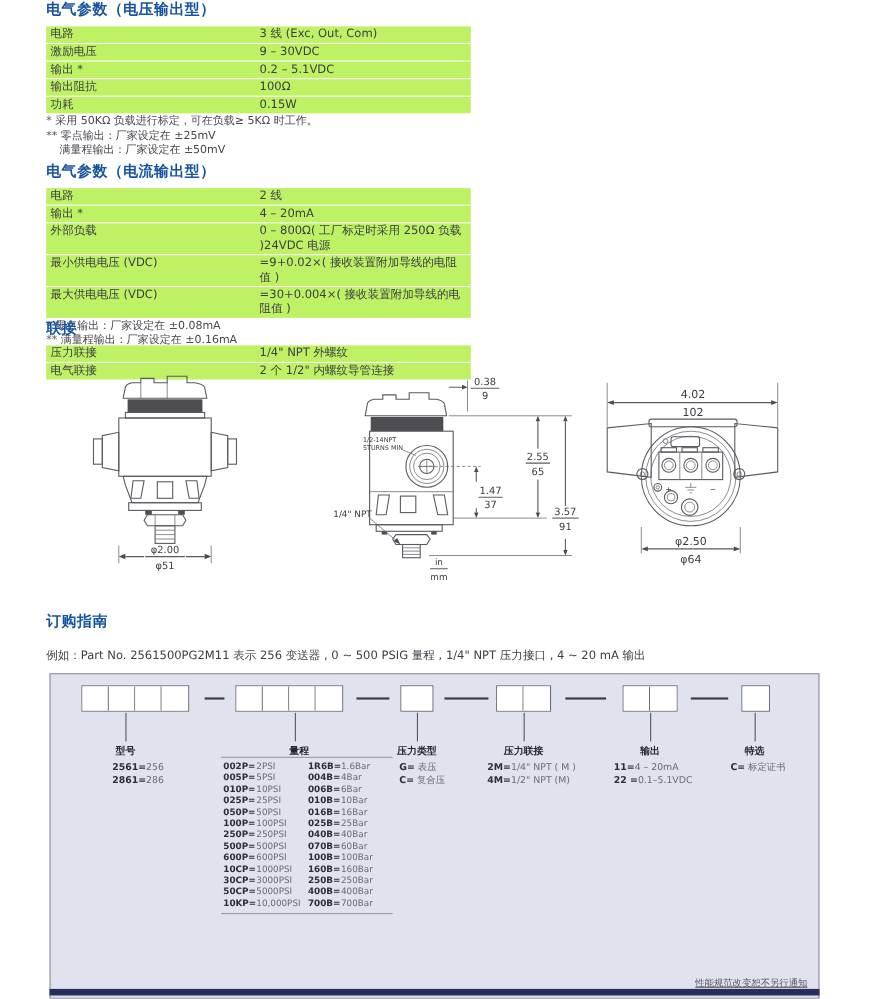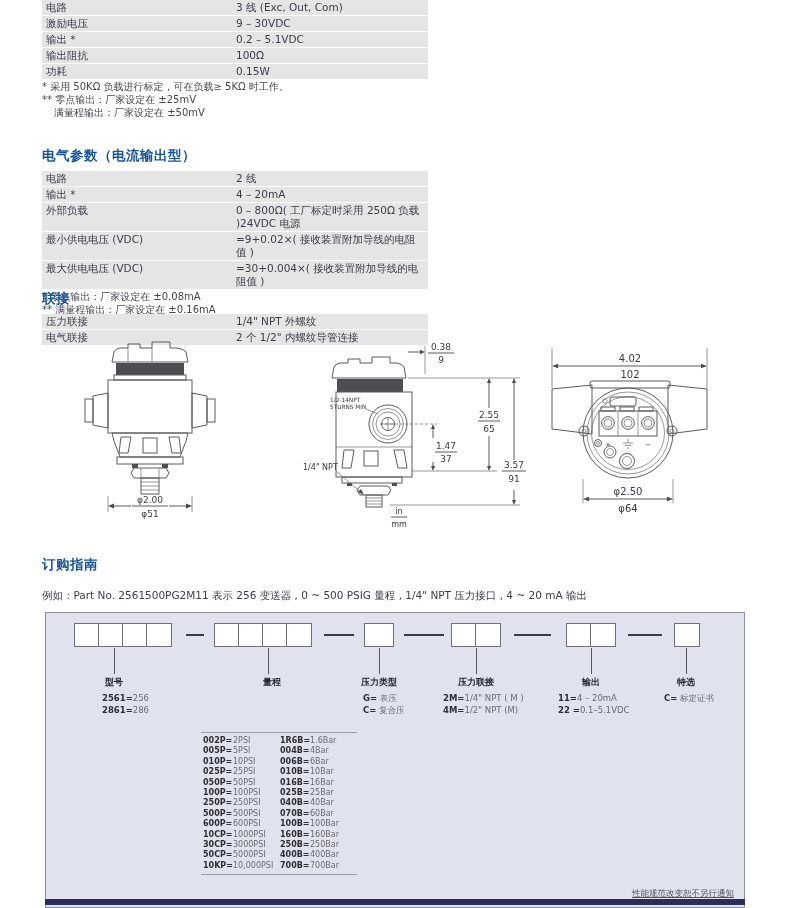--- a/index.html
+++ b/index.html
@@ -4,21 +4,21 @@
 <style>
   * { margin:0; padding:0; box-sizing:border-box; }
   body { background:#fff; }
   .page {
     position:relative; width:790px; height:908px; background:#ffffff;
     font-family:"DejaVu Sans", sans-serif; overflow:hidden;
   }
   .sec { position:absolute; left:42px; width:386px; }
   .sec-title { font-size:13.5px; font-weight:bold; color:#16549e; margin-bottom:6px; letter-spacing:.5px; }
   .spec-table { width:386px; }
-  .spec-row { display:flex; background:#e5e5e5; margin-bottom:1px; padding:1px 4px 1px 4px; font-size:10.5px; line-height:13px; color:#3c3c46; }
+  .spec-row { display:flex; background:#bef264; margin-bottom:1px; padding:1px 4px 1px 4px; font-size:10.5px; line-height:13px; color:#3c3c46; }
   .spec-label { width:190px; flex:none; }
   .spec-value { flex:1; }
   .notes { margin-top:1px; font-size:10px; line-height:13px; color:#46464e; }
   .note.indent { padding-left:12px; }
 
   .drawing { position:absolute; }
   svg text { font-family:"DejaVu Sans", sans-serif; fill:#3a3a42; }
   .ln { stroke:#5a5a60; stroke-width:1; fill:none; }
   .thin { stroke:#6a6a70; stroke-width:.7; fill:none; }
   .dk { fill:#4e4e52; stroke:none; }
@@ -30,34 +30,35 @@
     background:#e0e2ed; border:1px solid #8f8f9d; }
   .cellgroup { position:absolute; top:10px; display:flex; background:#fff; border:1px solid #6f6f7a; }
   .cell { width:24px; height:22px; border-right:1px solid #6f6f7a; background:#fff; }
   .cell:last-child { border-right:none; }
   .dash { position:absolute; top:21px; height:2px; background:#3c3c46; }
   .dropline { position:absolute; top:35px; width:1px; height:26px; background:#55555e; }
   .glabel { position:absolute; top:63px; transform:translateX(-50%); font-size:9px; font-weight:bold; color:#26262e; white-space:nowrap; }
   .datacol { position:absolute; font-size:8.5px; line-height:11.5px; color:#6a6a72; white-space:nowrap; }
   .datacol b { color:#2e2e36; }
   .ranges { position:absolute; left:155px; top:75px; display:flex;
-    border-top:1px solid #9a9aa8; border-bottom:1px solid #9a9aa8; padding:3px 0 3px 2px;margin-top:44px; }
+    border-top:1px solid #9a9aa8; border-bottom:1px solid #9a9aa8; padding:3px 0 3px 2px; }
   .rcol { width:77px; }
   .ritem { display:flex; font-size:8px; line-height:10.4px; white-space:nowrap; }
   .ritem b { width:30px; flex:none; color:#2e2e36; }
   .ritem span { color:#6a6a72; }
   .box-note { position:absolute; right:10px; bottom:7px; font-size:8.5px; color:#55555e;text-decoration:underline; }
   .footer-bar { position:absolute; left:45px; top:899px; width:700px; height:6px; background:#292d5a; }
 </style>
 </head>
 <body>
 
 <div class="page">
 
   <div class="sec" style="top:0">
+    <div class="sec-title">电气参数（电压输出型）</div>
     <div class="spec-table">
 
         <div class="spec-row">
           <span class="spec-label">电路</span>
           <span class="spec-value">3 线 (Exc, Out, Com)</span>
         </div>
 
         <div class="spec-row">
           <span class="spec-label">激励电压</span>
           <span class="spec-value">9 – 30VDC</span>

